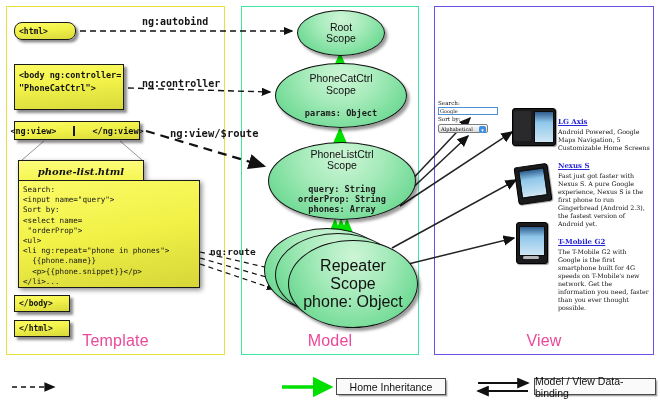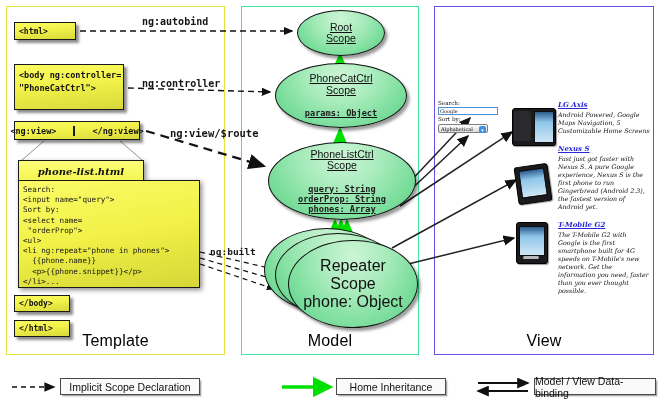--- a/index.html
+++ b/index.html
@@ -12,35 +12,35 @@
             pointer-events:none;}
 
   
   .panel{position:absolute;background:#ffffff;box-sizing:border-box;}
   .panel-template{left:6px;  top:6px;  width:219px;height:349px;border:1.5px solid #e8e03c;}
   .panel-model{   left:241px;top:6px;  width:178px;height:349px;border:1.5px solid #3ee8a0;}
   .panel-view{    left=0;    }
   .panel-view{    left:434px;top:6px;  width:220px;height:349px;border:1.5px solid #6c4de8;}
 
   .panel-label{position:absolute;width:100%;text-align:center;
-               font-size:16px;color:#000000;letter-spacing:.2px;}
+               font-size:16px;color:#ec4899;letter-spacing:.2px;}
   .lbl-template{left:0;top:325px;}
   .lbl-model{left:0;top:325px;}
   .lbl-view{left:0;top:325px;}
 
   
   .ybox{position:absolute;box-sizing:border-box;
         border:1.5px solid #1a1a1a;
         background:linear-gradient(175deg,#fbfb62 0%,#f2f24a 45%,#d8d83a 100%);
         box-shadow:2.5px 2.5px 2.5px rgba(0,0,0,.45);
         font-family:"DejaVu Sans Mono","Liberation Mono",monospace;
         font-weight:bold;color:#121212;}
 
   #box-html {left:14px; top:22px; width:62px; height:18px;
-             font-size:8px;display:flex;align-items:center;padding-left:4px;}
+             font-size:8px;display:flex;align-items:center;padding-left:4px;border-radius:8px;}
   #box-body {left:14px; top:64px; width:110px;height:46px;
              font-size:8.5px;padding:4px 0 0 4px;line-height:12.5px;}
   #box-ngview{left:14px;top:121px;width:126px;height:19px;
              font-size:8.5px;display:flex;align-items:center;
              justify-content:center;gap:16px;}
   #box-bodyend{left:14px;top:295px;width:56px;height:17px;font-size:8px;
              display:flex;align-items:center;padding-left:4px;}
   #box-htmlend{left:14px;top:320px;width:56px;height:17px;font-size:8px;
              display:flex;align-items:center;padding-left:4px;}
 
@@ -63,21 +63,21 @@
              font-size:7.6px;line-height:10.2px;color:#151515;
              padding:4px 3px 0 4px;white-space:pre;overflow:hidden;}
 
   
   .scope{position:absolute;border-radius:50%;
          border:1.6px solid #111;
          background:radial-gradient(ellipse at 50% 18%,
                     #cdf5d6 0%,#a7ebbb 38%,#79dd9b 72%,#5bc983 100%);
          box-shadow:2.5px 3px 3px rgba(0,0,0,.40);
          display:flex;flex-direction:column;align-items:center;
-         justify-content:center;text-align:center;color:#111;text-decoration:underline;}
+         justify-content:center;text-align:center;color:#111;}
   .scope .sname{font-size:10.5px;line-height:11.5px;}
   .scope .sprops{font-family:"DejaVu Sans Mono","Liberation Mono",monospace;
                  font-size:8.6px;line-height:10px;font-weight:bold;
                  color:#1c1c1c;margin-top:12px;}
 
   #scope-root    {left:297px;top:10px; width:86px;height:44px;}
   #scope-catctrl {left:275px;top:63px; width:130px;height:63px;}
   #scope-listctrl{left:268px;top:142px;width:146px;height:76px;}
 
   #rep-stack{position:absolute;left:264px;top:228px;width:152px;height:100px;}
@@ -123,21 +123,21 @@
            border:1px solid #000;box-shadow:1px 1px 1px rgba(0,0,0,.4);}
   .ph-screen{position:absolute;background:linear-gradient(180deg,#2f5d8e,#8fc7ea 35%,#cfe6f5);
              border:0.5px solid #0d0d0d;}
   .ph-kbd{position:absolute;background:#2a2a2c;border-radius:2px;}
 
   #phone1{left:512px;top:108px;width:42px;height:36px;}
   #phone2{left:516px;top:165px;width:32px;height:36px;}
   #phone3{left:516px;top:222px;width:30px;height:40px;}
 
   
-  #plist{position:absolute;left:558px;top:100px;width:92px;font-style:italic;}
+  #plist{position:absolute;left:558px;top:117px;width:92px;}
   .p-title{font-family:"DejaVu Serif","Liberation Serif",serif;
            font-size:7px;color:#2727d6;text-decoration:underline;
            font-weight:bold;line-height:9px;}
   .p-snip{font-family:"DejaVu Serif","Liberation Serif",serif;
           font-size:6.3px;color:#111;line-height:8px;margin:2px 0 9px 0;}
 
   
   #legend{position:absolute;left:0;top:366px;width:660px;height:39px;}
   .lg-box{position:absolute;box-sizing:border-box;
           border:1.5px solid #4a4a4a;background:#fafafa;
@@ -225,21 +225,21 @@
   &lt;p&gt;{{phone.snippet}}&lt;/p&gt;
 &lt;/li&gt;...</div>
   </div>
 
   <div class="ybox" id="box-bodyend">&lt;/body&gt;</div>
   <div class="ybox" id="box-htmlend">&lt;/html&gt;</div>
 
   <div class="clabel" id="lab-autobind">ng:autobind</div>
   <div class="clabel" id="lab-controller">ng:controller</div>
   <div class="clabel" id="lab-route">ng:view/$route</div>
-  <div class="clabel" id="lab-repeat">ng:built</div>
+  <div class="clabel" id="lab-repeat">ng:route</div>
 
   <div class="scope" id="scope-root">
     <div class="sname">Root</div>
     <div class="sname">Scope</div>
   </div>
 
   <div class="scope" id="scope-catctrl">
     <div class="sname">PhoneCatCtrl</div>
     <div class="sname">Scope</div>
     <div class="sprops">params: Object</div>
@@ -316,18 +316,17 @@
           </marker>
         <marker id="lg-blkL" markerWidth="7" markerHeight="7" refX="1" refY="3" orient="auto">
             <path d="M7,0 L0,3 L7,6 z" fill="#111"></path>
           </marker>
       </defs>
       <line x1="12" y1="21" x2="54" y2="21" stroke="#111" stroke-width="1.6" stroke-dasharray="5,4" marker-end="url(#lg-blk)"></line>
       <line x1="282" y1="21" x2="330" y2="21" stroke="#00e000" stroke-width="3.4" marker-end="url(#lg-grn)"></line>
       <line x1="478" y1="17" x2="528" y2="17" stroke="#111" stroke-width="1.8" marker-end="url(#lg-blk)"></line>
       <line x1="478" y1="25" x2="528" y2="25" stroke="#111" stroke-width="1.8" marker-start="url(#lg-blkL)"></line>
     </svg>
-    <div class="lg-box" id="lg-box1">Implicit Scope Declaration</div>
     <div class="lg-box" id="lg-box2">Home Inheritance</div>
     <div class="lg-box" id="lg-box3">Model / View Data-binding</div>
   </div>
 
 </div>
 
 </body></html>

